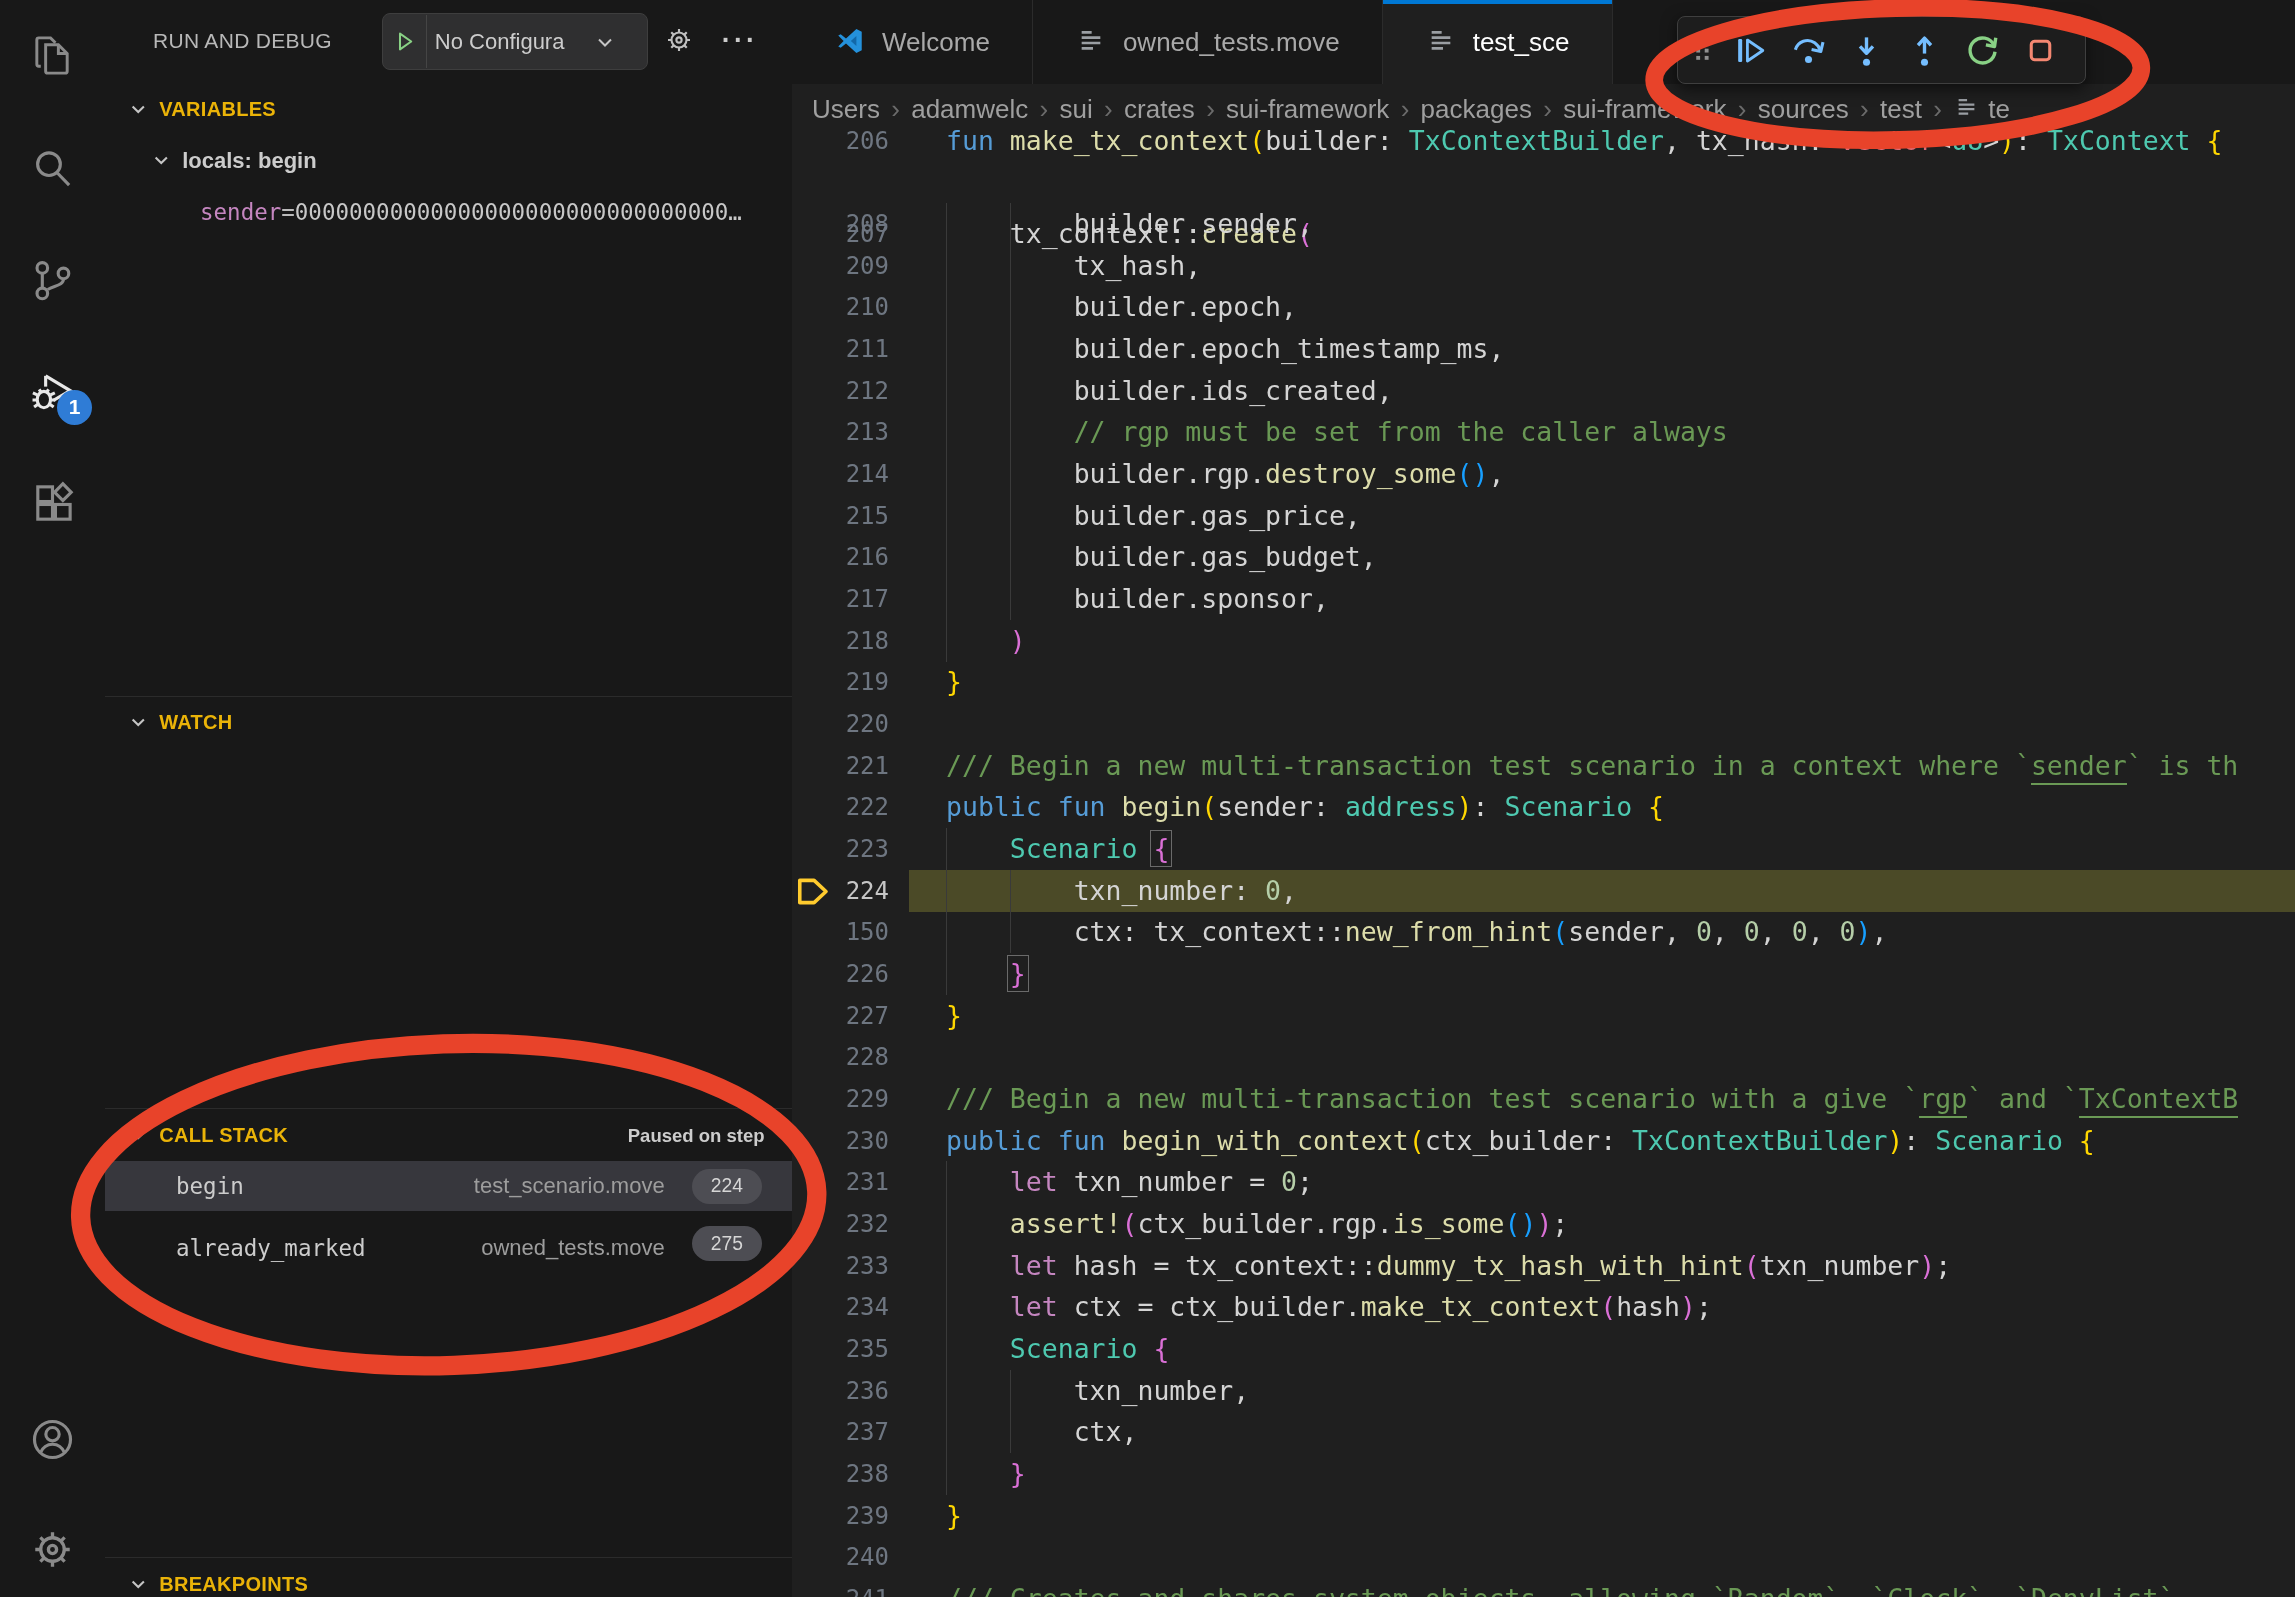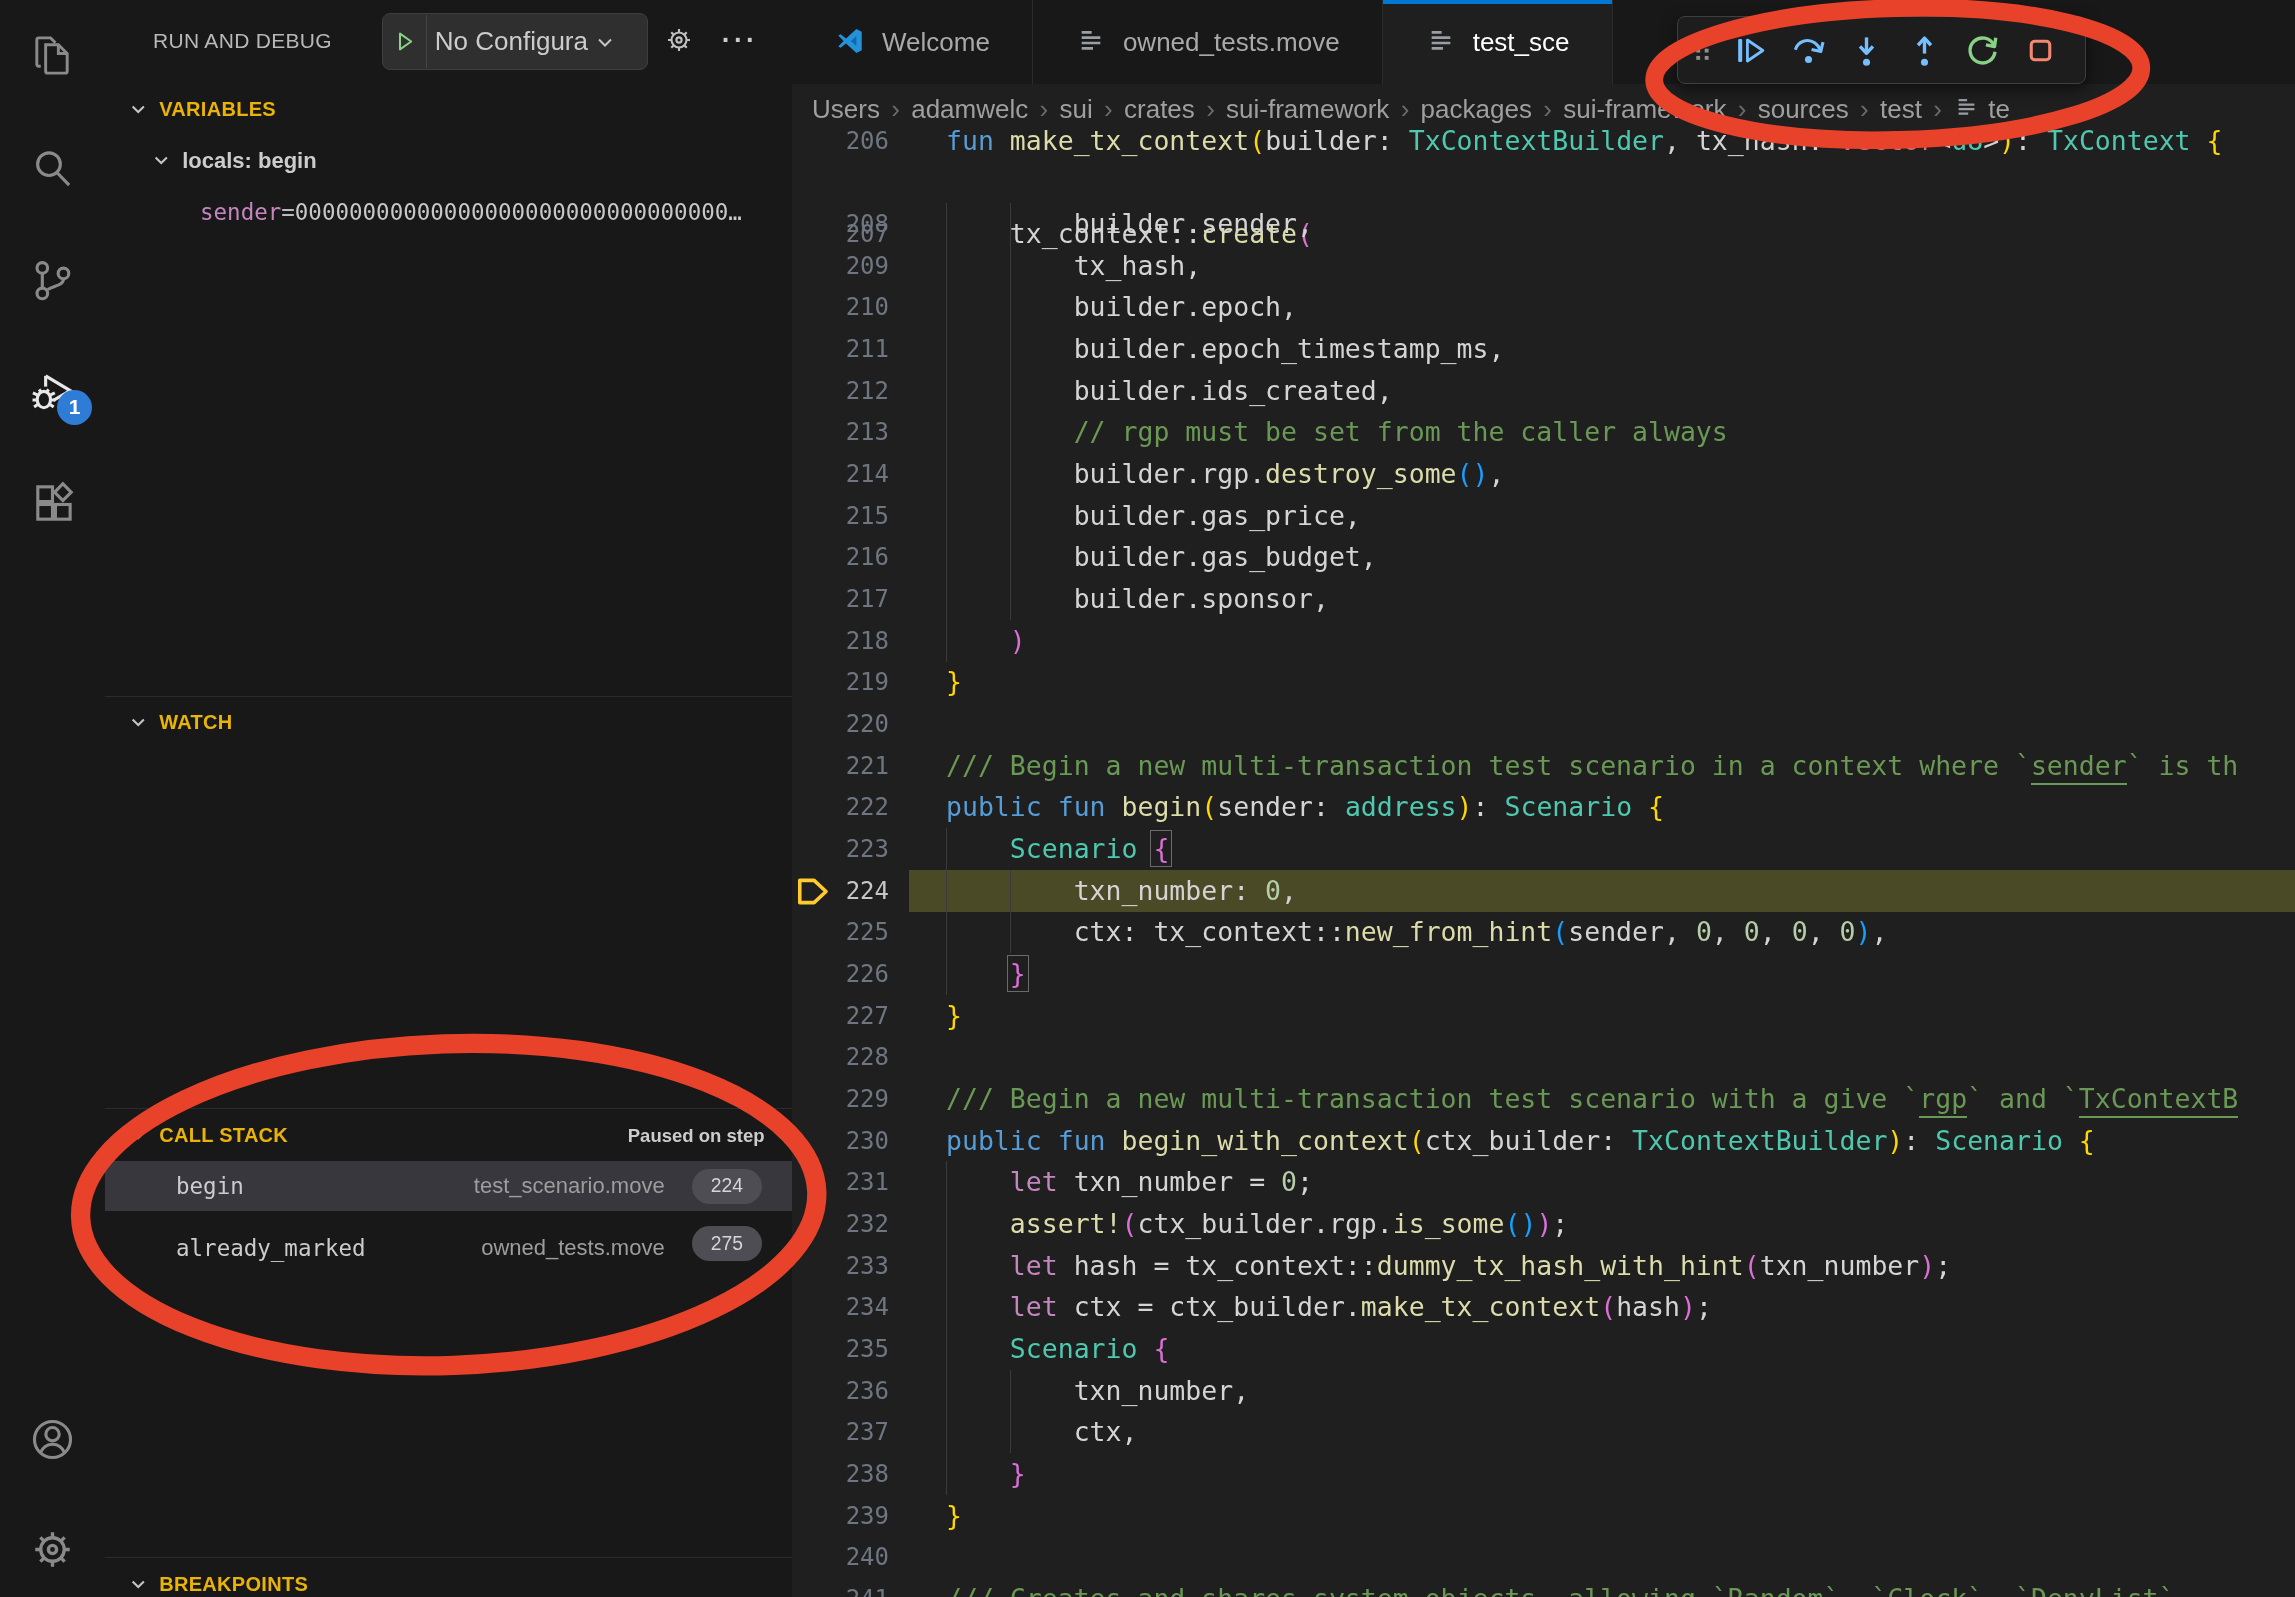--- a/index.html
+++ b/index.html
@@ -21,21 +21,21 @@
   
   #sidebar{left:105px;top:0;width:688px;height:1597px;background:var(--panel-bg);
            border-right:0.8px solid var(--border);}
   #sidebar-title{position:absolute;left:48px;top:29px;font-size:21px;font-weight:500;
                  color:#b8b8b8;letter-spacing:0.3px;}
   #config-dropdown{position:absolute;left:277px;top:13px;width:264px;height:55px;
                    background:#2f2f30;border:0.8px solid #3e3e3e;border-radius:8px;
                    display:flex;align-items:center;cursor:pointer;}
   #config-dropdown .play{width:43px;display:flex;justify-content:center;}
   #config-dropdown .vdiv{width:0.8px;height:53px;background:#454545;}
-  #config-label{flex:1;padding-left:8px;font-size:26px;color:#cccccc;white-space:nowrap;
+  #config-label{flex:1;padding-left:8px;font-size:22px;color:#cccccc;white-space:nowrap;
                 overflow:hidden;max-width:158px;}
   #config-chevron{padding:0 6.4px 0 0;display:flex;}
   .icon-btn{background:none;border:none;cursor:pointer;position:absolute;display:flex;
             align-items:center;justify-content:center;}
   #sidebar-gear{left:553px;top:19.3px;width:42px;height:42px;}
   #sidebar-more{left:611px;top:19.3px;width:48px;height:42px;color:#cccccc;font-size:27px;
                 font-weight:700;letter-spacing:3.2px;}
 
   .sect-divider{position:absolute;left:0;width:688px;height:0.8px;background:var(--border);}
   .sect-header{position:absolute;left:0;width:688px;height:45px;display:flex;align-items:center;
@@ -419,21 +419,21 @@
           <div class="guide" style="left: 218px;"></div>
           <svg viewBox="0 0 46 44" width="37" height="35" class="marker">
             <polygon points="7,8 25,8 40,22 25,36 7,36" fill="none" stroke="var(--marker-yellow)" stroke-width="4.5" stroke-linejoin="round"></polygon>
           </svg>
           <div class="lnum">224</div>
           <span class="ctext"><span class="tk-pu">        txn_number: </span><span class="tk-nu">0</span><span class="tk-pu">,</span></span>
         </div>
         <div class="cl" style="top: 805px;">
           <div class="guide" style="left: 154px;"></div>
           <div class="guide" style="left: 218px;"></div>
-          <div class="lnum">225</div>
+          <div class="lnum">150</div>
           <span class="ctext"><span class="tk-pu">        ctx: tx_context::</span><span class="tk-fn">new_from_hint</span><span class="tk-b3">(</span><span class="tk-pu">sender, </span><span class="tk-nu">0</span><span class="tk-pu">, </span><span class="tk-nu">0</span><span class="tk-pu">, </span><span class="tk-nu">0</span><span class="tk-pu">, </span><span class="tk-nu">0</span><span class="tk-b3">)</span><span class="tk-pu">,</span></span>
         </div>
         <div class="cl" style="top: 847px;">
           <div class="guide" style="left: 154px;"></div>
           <div class="lnum">226</div>
           <span class="ctext"><span class="tk-pu">    </span><span class="tk-b2 box">}</span></span>
         </div>
         <div class="cl" style="top: 889px;">
           <div class="lnum">227</div>
           <span class="ctext"><span class="tk-b1">}</span></span>

